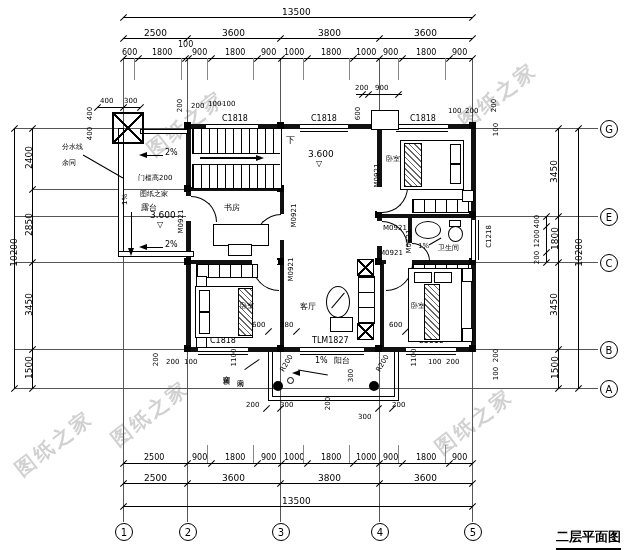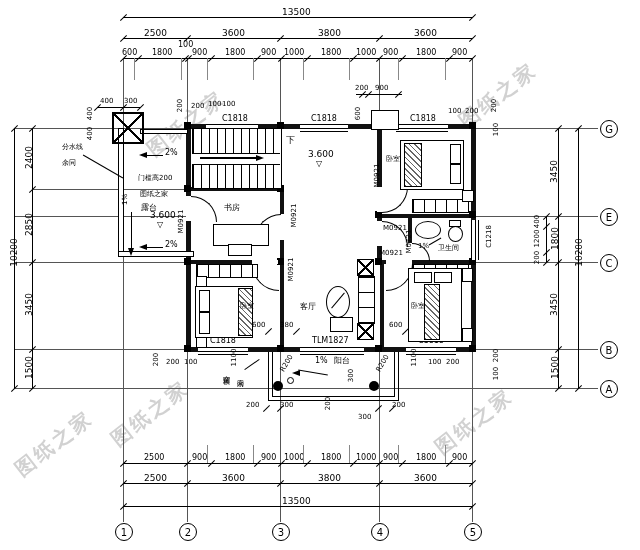--- a/index.html
+++ b/index.html
@@ -475,14 +475,15 @@
   <span class="t s8" style="left:300px;top:303px">客厅</span>
   <span class="t s7" style="left:386px;top:156px">卧室</span>
   <span class="t s7" style="left:240px;top:303px">卧室</span>
   <span class="t s7" style="left:411px;top:303px">卧室</span>
 
   <span class="t s7 r" style="left:170px;top:218px">M0921</span>
   <span class="t s7 r" style="left:283px;top:212px">M0921</span>
   <span class="t s7 r" style="left:366px;top:172px">M0921</span>
   <span class="t s7 r" style="left:280px;top:266px">M0921</span>
 
+  <div class="title" style="left:556px;top:528px">二层平面图</div>
 
 </div>
 
 </body></html>

